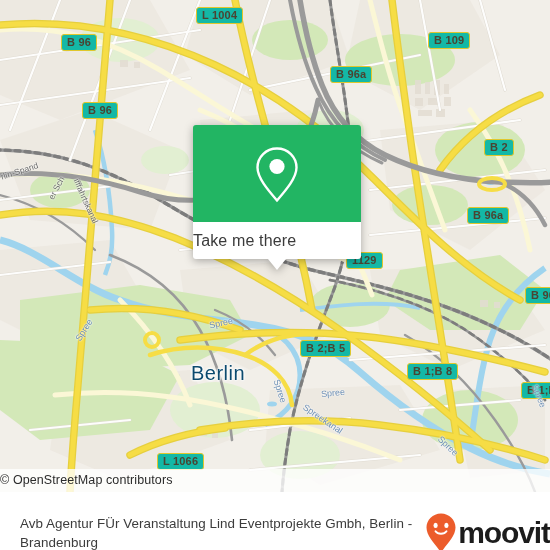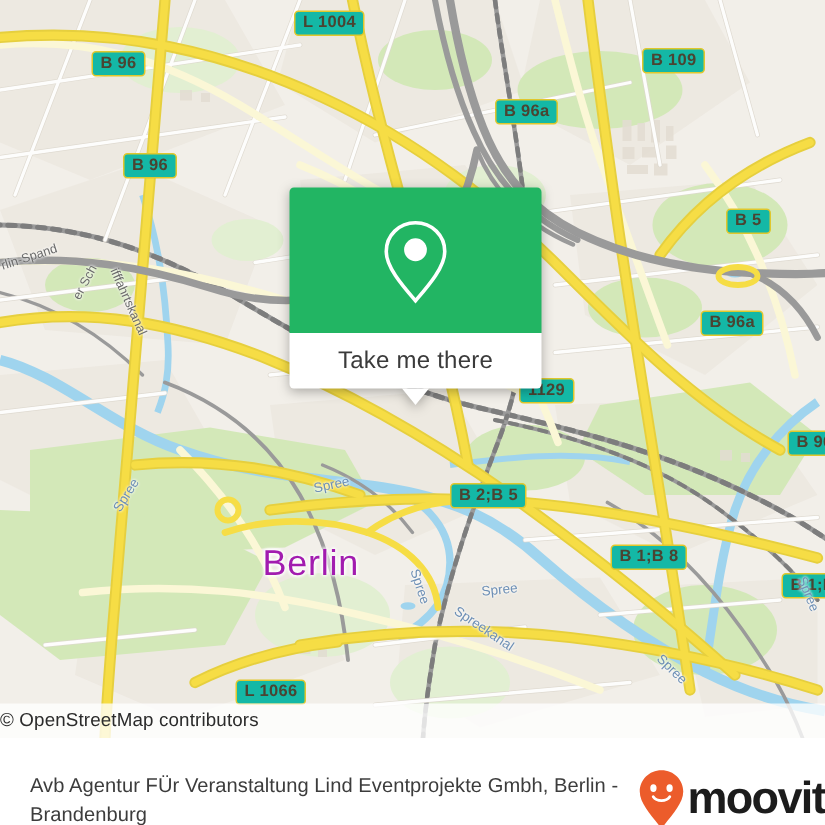--- a/index.html
+++ b/index.html
@@ -29,26 +29,27 @@
     letter-spacing: .2px;
     padding: 1px 5px 2px 5px;
     white-space: nowrap;
     line-height: 12px;
     font-family: "Liberation Sans", sans-serif;
   }
 
   
   .place-label {
     position: absolute;
-    color: #a21caf;
-    font-size: 24px;
+    color: #0c4a6e;
+    font-size: 20px;
     font-weight: normal;
     letter-spacing: .5px;
     text-shadow: 0 0 3px #fff, 0 0 3px #fff, 0 0 3px #fff, 0 0 2px #fff;
     white-space: nowrap;
+    margin-left: 16px;
   }
 
   
   .water-label {
     position: absolute;
     color: #6d8fb5;
     font-size: 9px;
     white-space: nowrap;
     text-shadow: 0 0 2px #fff, 0 0 2px #fff;
   }
@@ -82,21 +83,21 @@
     background: #22b563;
     height: 97px;
     border-radius: 3px 3px 0 0;
     display: flex; align-items: center; justify-content: center;
   }
   #popup-pin svg { display: block; }
   #popup-bottom {
     background: #ffffff;
     height: 37px;
     border-radius: 0 0 3px 3px;
-    display: flex; align-items: center; justify-content: center;
+    display: flex; align-items: center; justify-content: flex-start;
     position: relative;
   }
   #popup-cta {
     color: #3b3b3b;
     font-size: 16px;
     letter-spacing: .15px;
   }
   #popup-tail {
     position: absolute;
     left: 50%; top: 100%;
@@ -315,24 +316,24 @@
       </g>
 
       <circle cx="152" cy="340" r="7" fill="none" stroke="#f6dd45" stroke-width="4"></circle>
     </svg>
 
     <div class="shield" style="left:196px; top:7px">L 1004</div>
     <div class="shield" style="left:61px;  top:34px">B 96</div>
     <div class="shield" style="left:428px; top:32px">B 109</div>
     <div class="shield" style="left:330px; top:66px">B 96a</div>
     <div class="shield" style="left:82px;  top:102px">B 96</div>
-    <div class="shield" style="left:484px; top:139px">B 5</div>
+    <div class="shield" style="left:484px; top:139px">B 2</div>
     <div class="shield" style="left:467px; top:207px">B 96a</div>
     <div class="shield" style="left:346px; top:252px">1129</div>
-    <div class="shield" style="left:300px; top:322px">B 2;B 5</div>
+    <div class="shield" style="left:300px; top:340px">B 2;B 5</div>
     <div class="shield" style="left:525px; top:287px">B 96</div>
     <div class="shield" style="left:407px; top:363px">B 1;B 8</div>
     <div class="shield" style="left:521px; top:382px">B 1;B</div>
     <div class="shield" style="left:157px; top:453px">L 1066</div>
 
     <div class="place-label" style="left:175px; top:362px">Berlin</div>
 
     <div class="water-label" style="left:72px;  top:325px; transform:rotate(-58deg)">Spree</div>
     <div class="water-label" style="left:209px; top:318px; transform:rotate(-12deg)">Spree</div>
     <div class="water-label" style="left:268px; top:386px; transform:rotate(72deg)">Spree</div>

